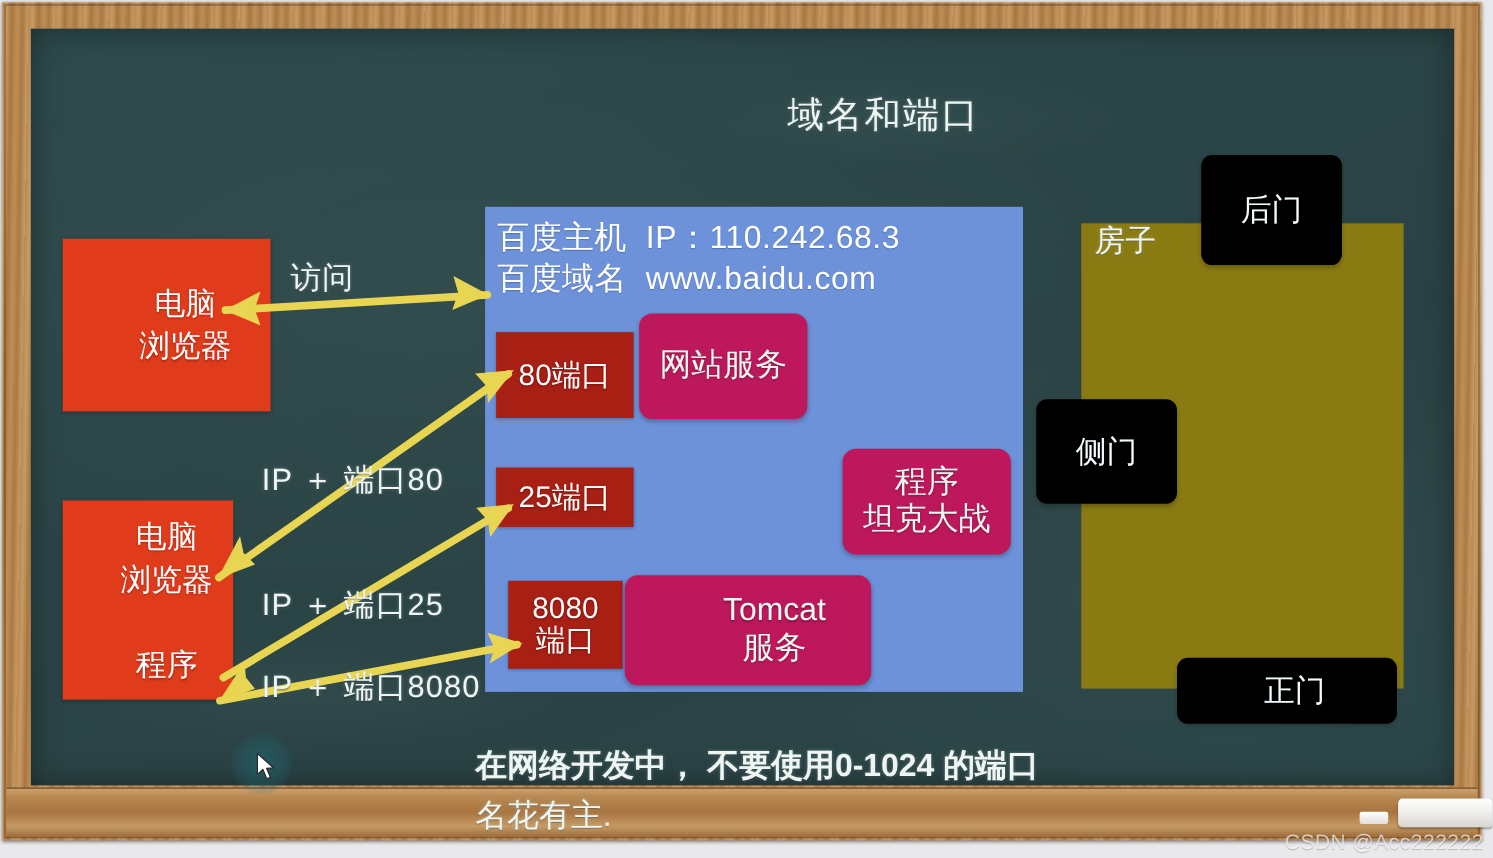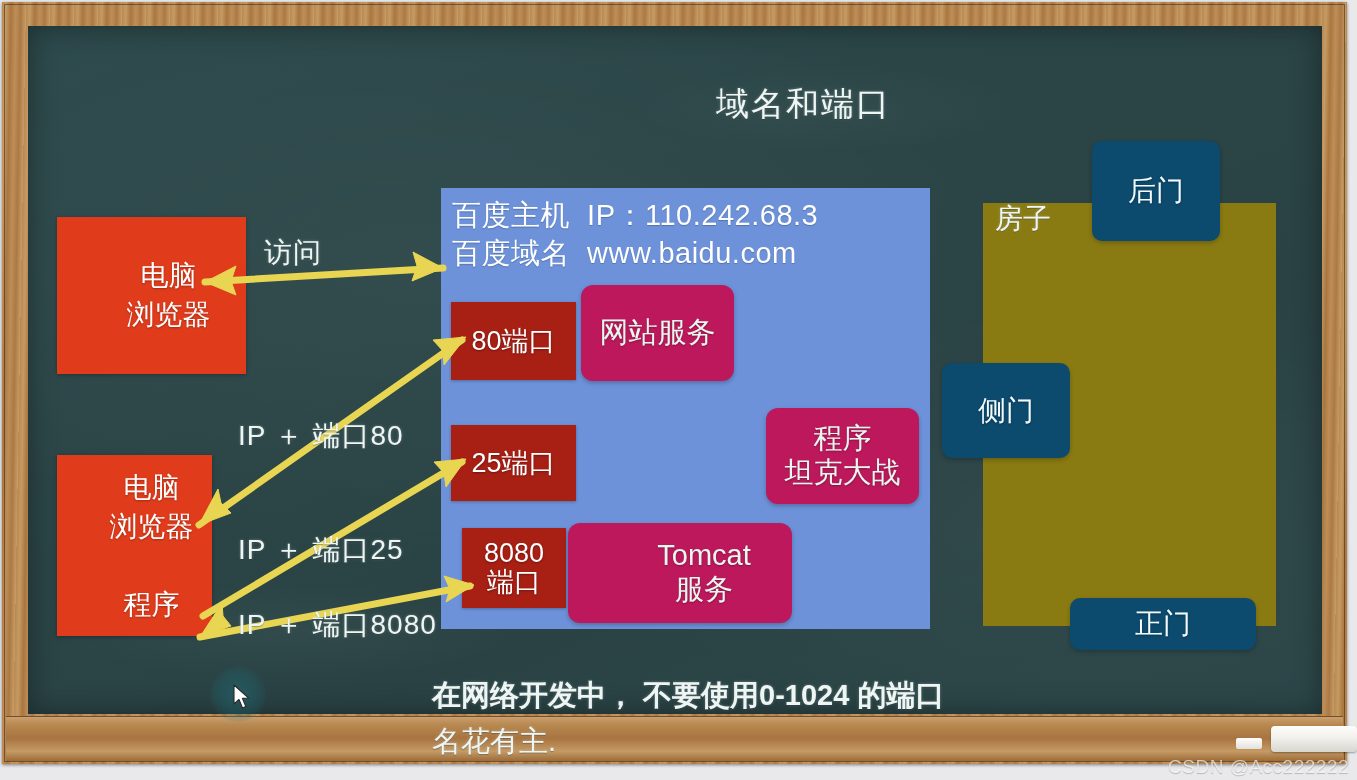--- a/index.html
+++ b/index.html
@@ -122,21 +122,21 @@
     display: flex;
     align-items: center;
     justify-content: center;
     font-size: 27px;
     line-height: 1.06;
     text-align: center;
     text-shadow: 0 1px 2px rgba(0,0,0,0.35);
     box-shadow: 0 1px 3px rgba(0,0,0,0.28);
   }
   #port-80   { left: 451px; top: 302px; width: 125px; height: 78px; }
-  #port-25   { left: 451px; top: 425px; width: 125px; height: 76px; }
+  #port-25   { left: 451px; top: 425px; width: 125px; height: 54px; }
   #port-8080 { left: 462px; top: 528px; width: 104px; height: 80px; flex-direction: column; }
 
   
   .svc-box {
     position: absolute;
     background: #be185d;
     color: #e8f7ee;
     border-radius: 12px;
     display: flex;
     align-items: center;
@@ -187,33 +187,33 @@
     width: 293px; height: 423px;
     background: #8a7a12;
   }
   #house-label {
     position: absolute;
     left: 995px; top: 200px;
     font-size: 28px;
   }
   .door {
     position: absolute;
-    background: #0c4a6e;
+    background: #000000;
     color: #f2fbfd;
     border-radius: 10px;
     display: flex;
     align-items: center;
     justify-content: center;
     font-size: 28px;
     text-shadow: 0 1px 2px rgba(0,0,0,0.3);
     box-shadow: 0 2px 4px rgba(0,0,0,0.22);
   }
   #door-back  { left: 1092px; top: 141px; width: 128px; height: 100px; }
   #door-side  { left: 942px; top: 363px; width: 128px; height: 95px; }
-  #door-front { left: 1070px; top: 598px; width: 186px; height: 52px; }
+  #door-front { left: 1070px; top: 598px; width: 186px; height: 60px; padding-left: 14px; }
 
   
   .arrow-label {
     position: absolute;
     font-size: 28px;
     letter-spacing: 1px;
   }
   #lbl-visit   { left: 264px; top: 234px; }
   #lbl-return  { left: 265px; top: 298px; }
   #lbl-p80     { left: 238px; top: 417px; }

